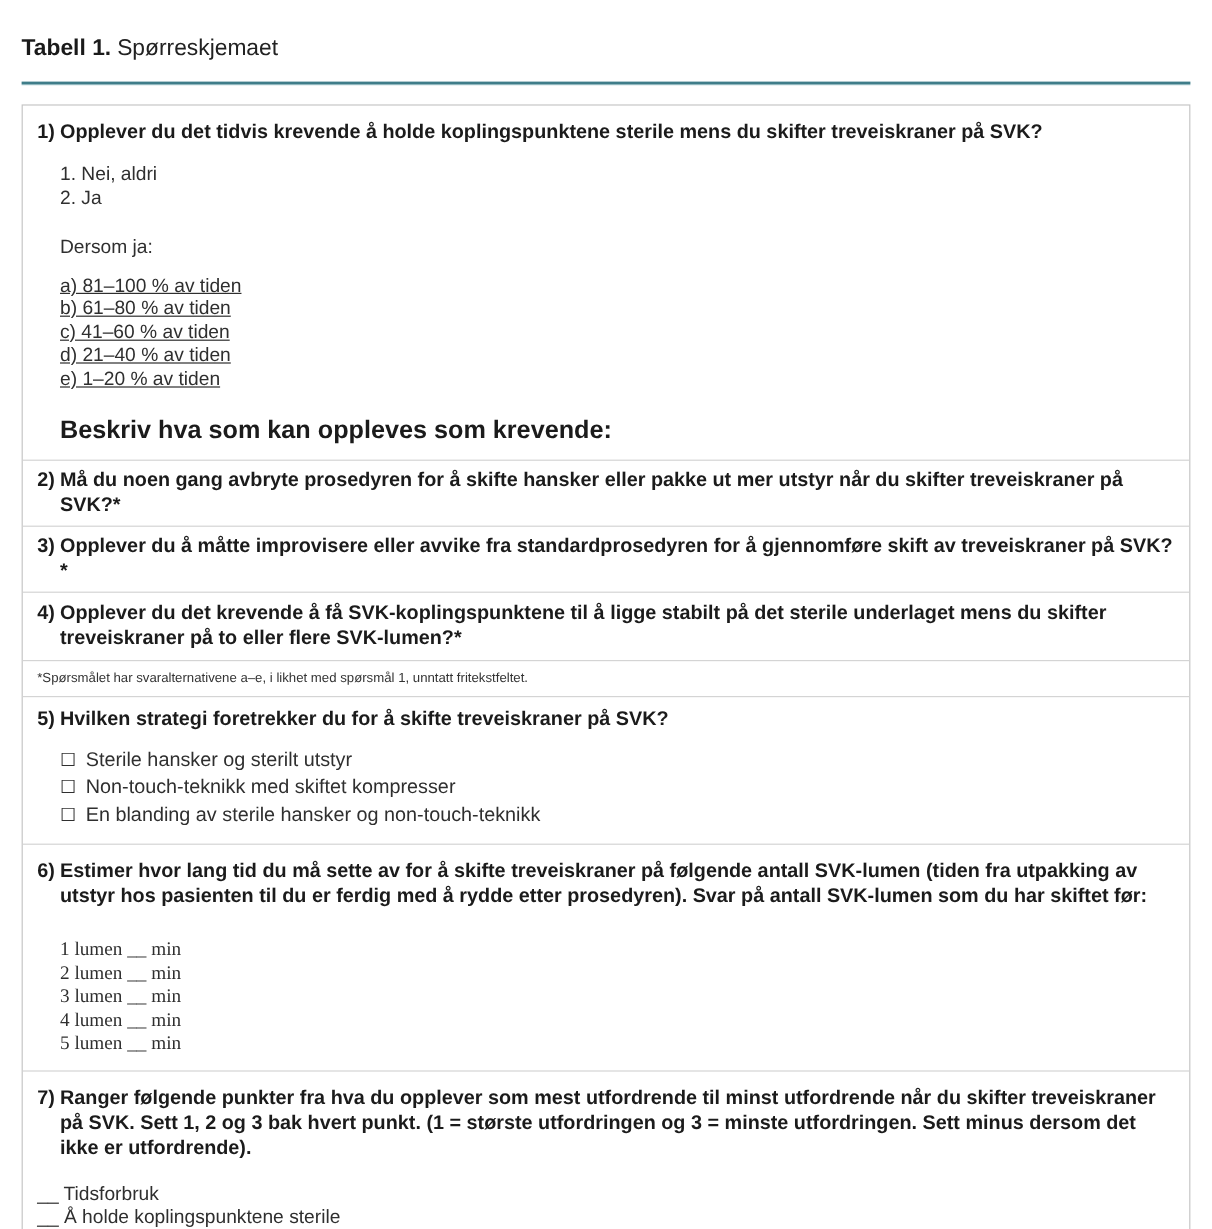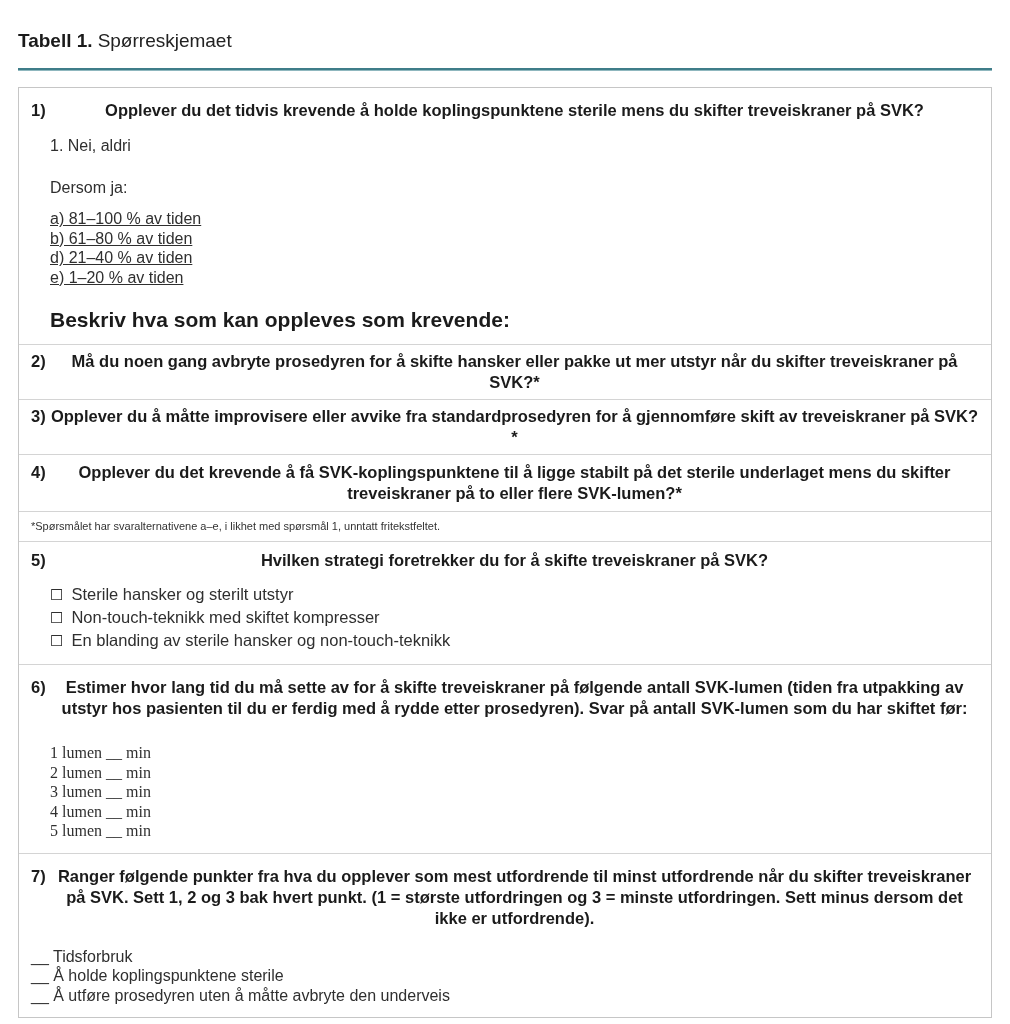--- a/index.html
+++ b/index.html
@@ -16,21 +16,21 @@
 
   .rule-top{height:3px;margin-bottom:16px;
     background:linear-gradient(180deg,#3f7d89 0 55%,#8fb7be 55% 100%);}
 
   .qtable{border:1px solid #c6c6c6;background:#fff;}
   .row{border-bottom:1px solid #d4d4d4;padding:6px 12px;}
   .row:last-child{border-bottom:none;}
 
   .qline{display:flex;font-weight:700;color:#1b1b1b;font-size:16.5px;line-height:21px;}
   .qnum{flex:0 0 19px;}
-  .qtext{flex:1;text-align:center;}
+  .qtext{flex:1;}
 
   .indent{margin-left:19px;}
   .body-text{font-size:16px;line-height:19.5px;color:#2f2f2f;font-weight:400;}
 
   .row-q1{padding:12px 12px 14px 12px;}
   .row-q1 .yn-options{margin-top:15px;}
   .row-q1 .conditional{margin-top:22px;}
   .row-q1 .freq-options{margin-top:12px;text-decoration:underline;}
   .row-q1 .prompt{margin-top:22px;font-weight:700;color:#1b1b1b;font-size:21px;line-height:21px;}
 
@@ -63,25 +63,27 @@
 
   <div class="qtable">
 
     <section class="row row-q1">
       <div class="qline">
         <span class="qnum">1)</span>
         <span class="qtext">Opplever du det tidvis krevende å holde koplingspunktene sterile mens du skifter treveiskraner på SVK?</span>
       </div>
       <div class="indent yn-options body-text">
         <div>1. Nei, aldri</div>
+        <div>2. Ja</div>
       </div>
       <div class="indent conditional body-text">Dersom ja:</div>
       <div class="indent freq-options body-text">
         <div>a) 81–100 % av tiden</div>
         <div>b) 61–80 % av tiden</div>
+        <div>c) 41–60 % av tiden</div>
         <div>d) 21–40 % av tiden</div>
         <div>e) 1–20 % av tiden</div>
       </div>
       <div class="indent prompt">Beskriv hva som kan oppleves som krevende:</div>
     </section>
 
     <section class="row row-q2">
       <div class="qline">
         <span class="qnum">2)</span>
         <span class="qtext">Må du noen gang avbryte prosedyren for å skifte hansker eller pakke ut mer utstyr når du skifter treveiskraner på SVK?*</span>

